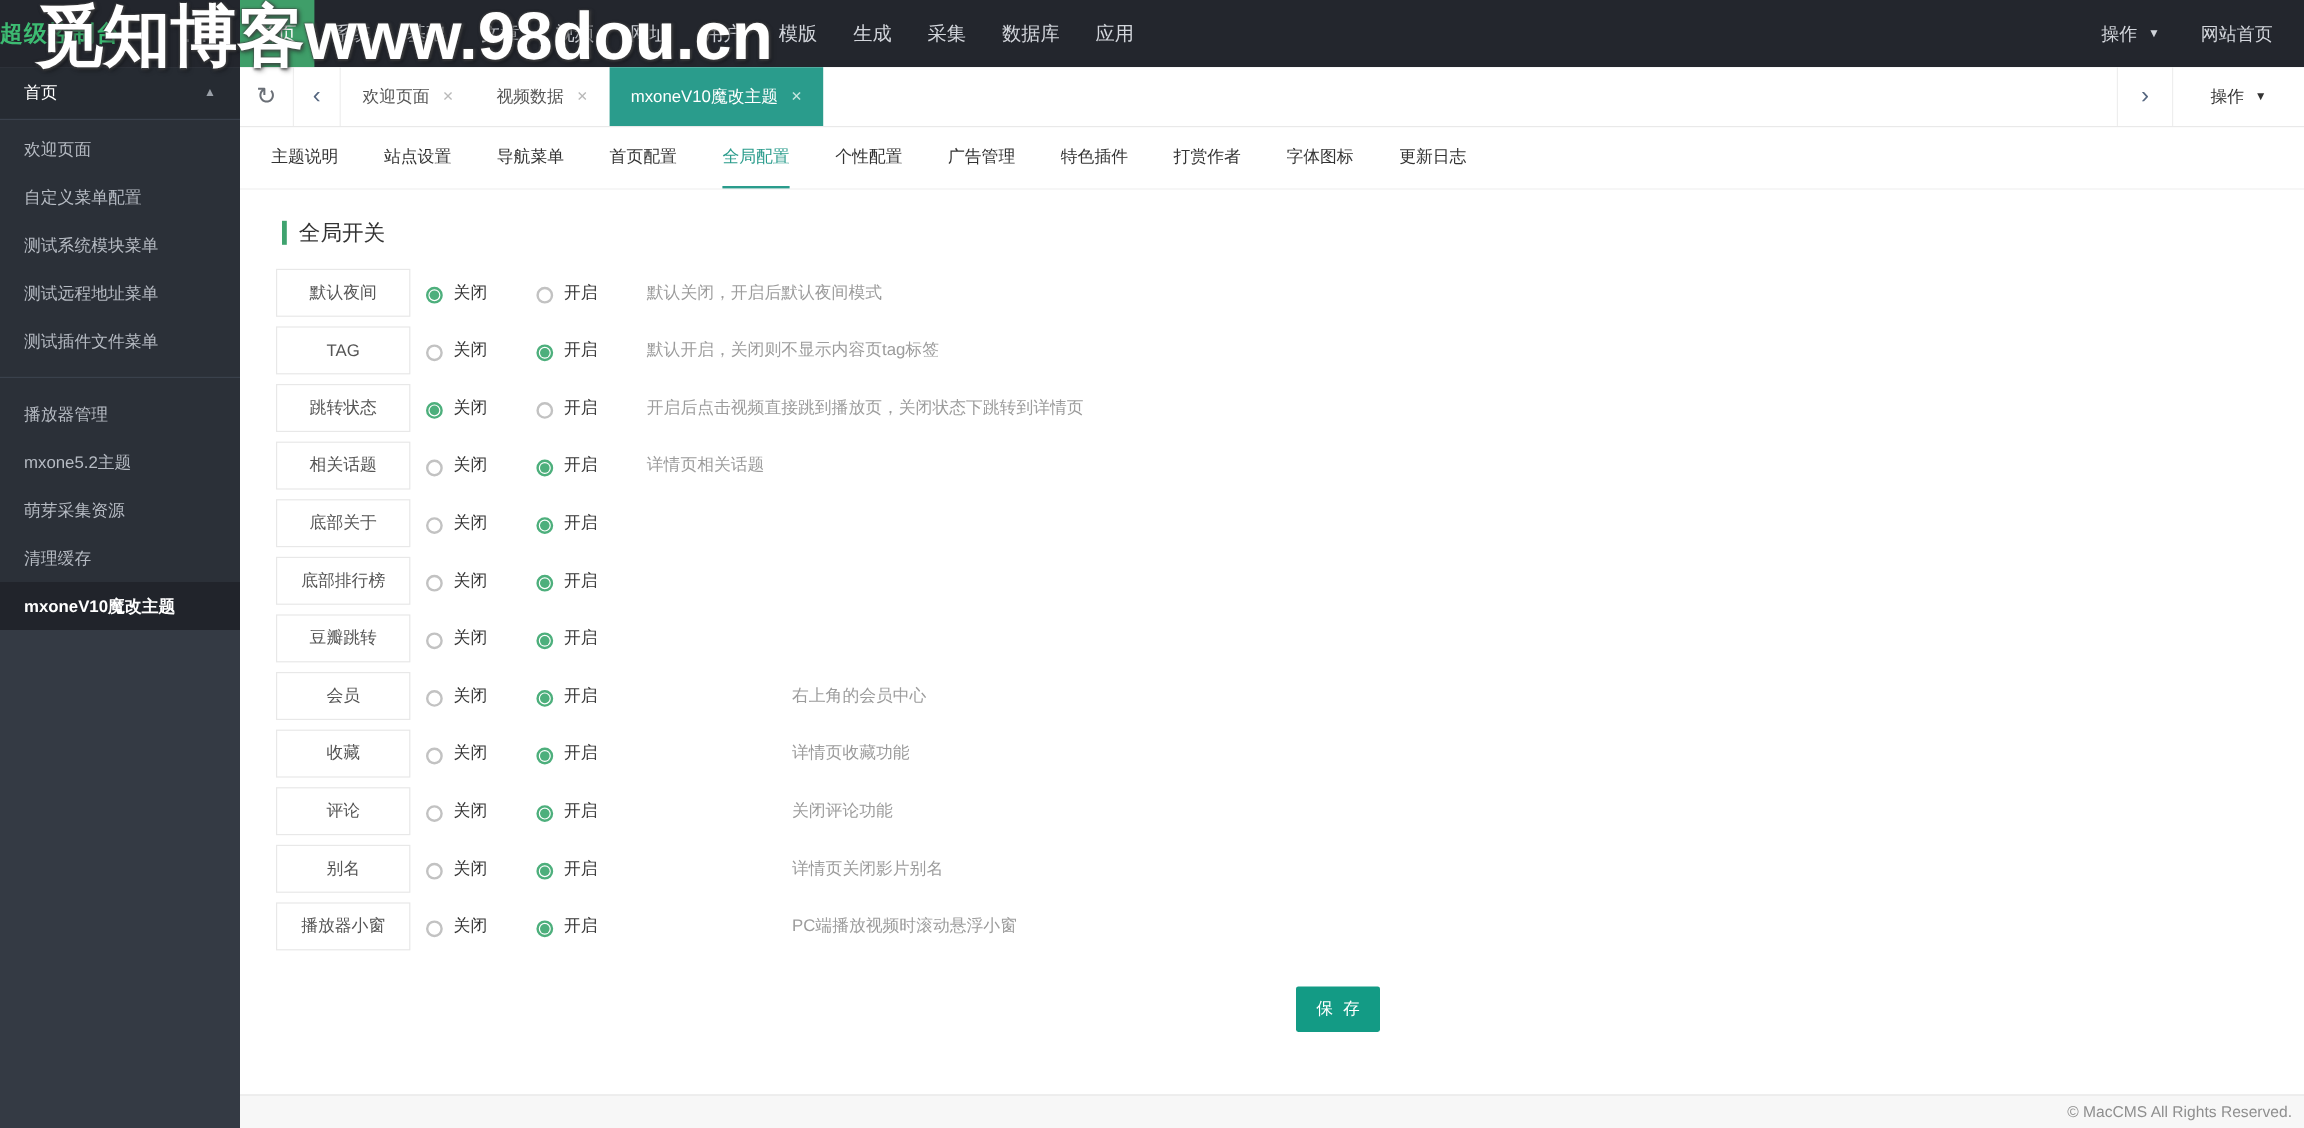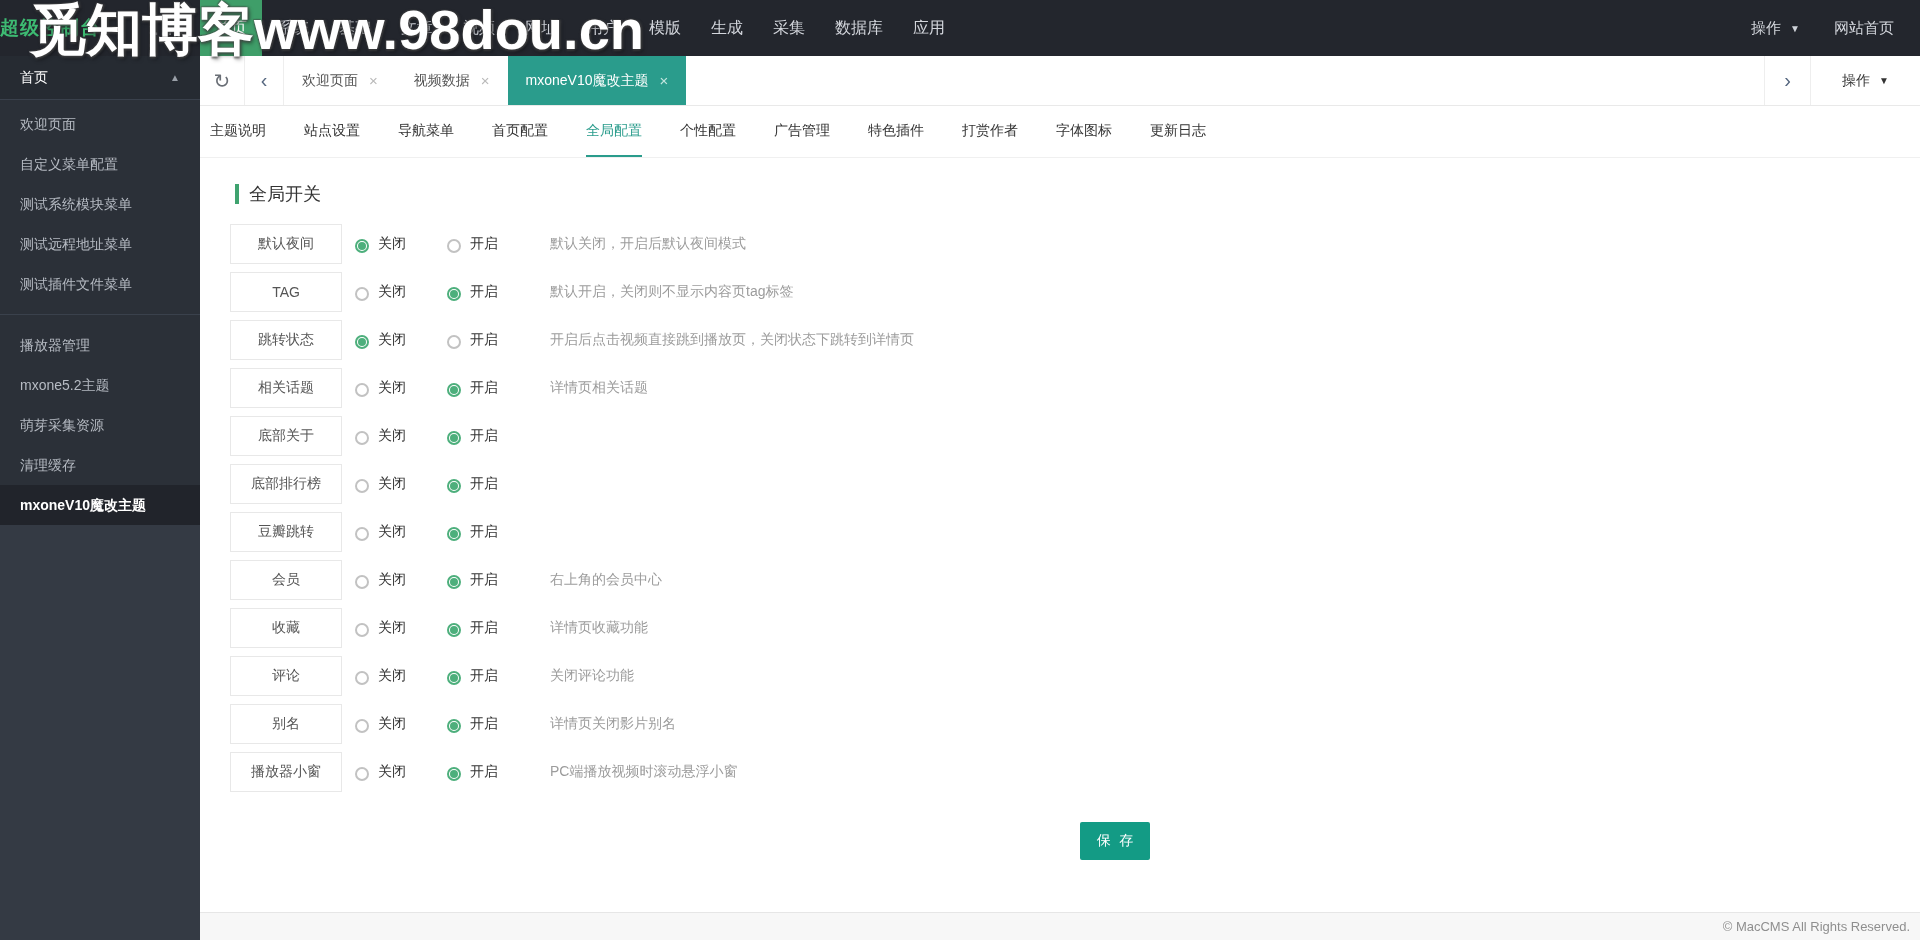--- a/index.html
+++ b/index.html
@@ -47,37 +47,37 @@
   .tabs{display:flex;align-items:stretch;}
   .tab{display:flex;align-items:center;padding:0 18px;font-size:14px;color:#555;cursor:pointer;white-space:nowrap;}
   .tab-close{margin-left:11px;color:#b9b9b9;font-size:15px;cursor:pointer;}
   .tab.active{background:#2a9c8c;color:#fff;}
   .tab.active .tab-close{color:#c4e6df;}
   .tb-right{margin-left:auto;display:flex;align-items:stretch;}
   .tb-chev-right{width:46px;border-left:1px solid #eee;color:#55667f;font-size:20px;}
   .tb-action{width:110px;border-left:1px solid #eee;color:#333;font-size:14px;gap:9px;}
   .tb-action .nav-caret{color:#333;}
   
-  .subtabs{height:52px;flex:none;display:flex;align-items:stretch;padding-left:10px;border-bottom:1px solid #f0f0f0;}
+  .subtabs{height:52px;flex:none;display:flex;align-items:stretch;padding-left:26px;border-bottom:1px solid #f0f0f0;}
   .subtab{font-size:14px;color:#333;margin-right:38px;cursor:pointer;display:flex;align-items:center;border-bottom:2px solid transparent;white-space:nowrap;}
   .subtab.active{color:#2a9c8c;border-bottom-color:#2a9c8c;}
   
   .content{flex:1;overflow:hidden;}
   .section-title{margin:24px 0 14px 35px;display:flex;align-items:center;font-size:18px;color:#333;}
   .section-bar{width:4px;height:20px;background:#3fa36f;margin-right:10px;}
   .switch-row{display:flex;align-items:center;height:48px;margin-left:30px;}
   .row-label{width:112px;height:40px;flex:none;border:1px solid #e8e8e8;background:#fff;display:flex;align-items:center;justify-content:center;font-size:14px;color:#555;}
   .radio-wrap{display:flex;align-items:flex-end;width:92px;flex:none;cursor:pointer;}
   .radio-wrap.off{margin-left:13px;}
   .radio{width:14px;height:14px;border-radius:50%;border:2px solid #c2c2c2;display:flex;align-items:center;justify-content:center;flex:none;}
   .radio.checked{border-color:#4daf7c;}
   .radio.checked::after{content:"";width:8px;height:8px;border-radius:50%;background:#4daf7c;}
   .radio-text{margin-left:9px;font-size:14px;color:#333;}
-  .row-hint{font-size:14px;color:#9c9c9c;margin-left:11px;white-space:nowrap;}
-  .row-hint.far{}
+  .row-hint{font-size:14px;color:#9c9c9c;white-space:nowrap;}
+  .row-hint.far{margin-left:121px;}
   .save-btn{display:block;margin:26px 0 0 880px;width:70px;height:38px;background:#139b85;color:#fff;border:none;border-radius:2px;font-size:14px;cursor:pointer;font-family:Liberation Mono, monospace;text-align:center;}
   
   .footer{height:28px;flex:none;background:#f7f7f7;border-top:1px solid #e6e6e6;display:flex;align-items:center;justify-content:flex-end;padding-right:10px;font-size:13px;color:#8f8f8f;}
 </style>
 </head>
 <body>
 
 <div class="app">
 
   <div class="watermark">觅知博客www.98dou.cn</div>

